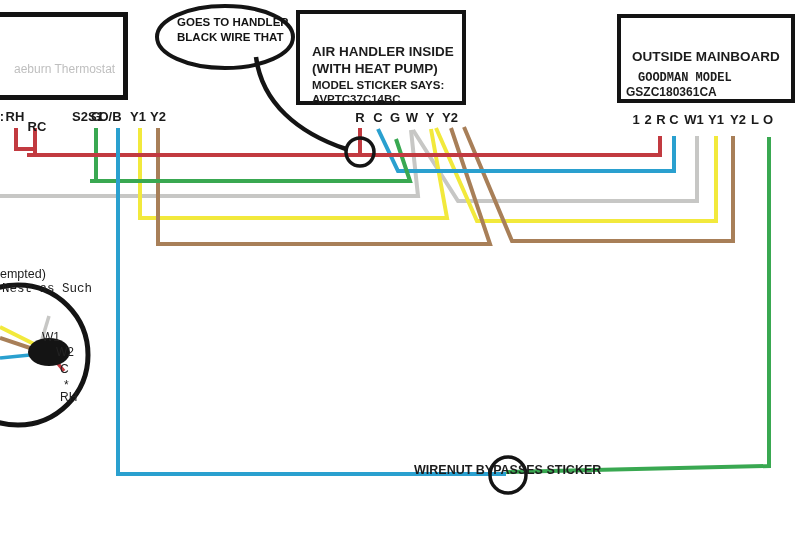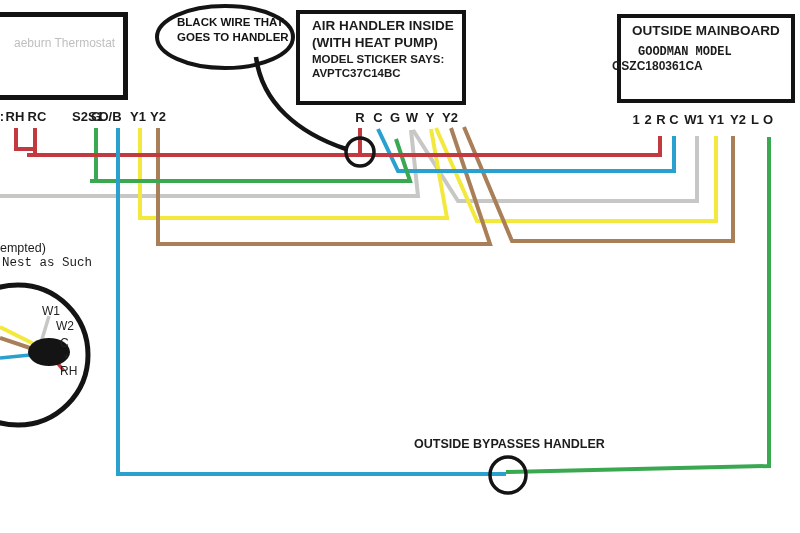--- a/index.html
+++ b/index.html
@@ -1,20 +1,20 @@
 <!DOCTYPE html>
 <html><head>
 <meta charset="utf-8">
 <style>
   html,body{margin:0;padding:0;background:#fff;}
   #stage{position:relative;width:800px;height:533px;background:#ffffff;overflow:hidden;
          font-family:"Liberation Sans",sans-serif;}
   #wires{position:absolute;left:0;top:0;width:800px;height:533px;}
   .box{position:absolute;border:4px solid #131313;background:#ffffff;box-sizing:border-box;}
-  .txt{position:absolute;color:#1c1c1c;white-space:nowrap;}
+  .txt{position:absolute;color:#1c1c1c;white-space:nowrap;margin-top:26px;}
   .term{position:absolute;transform:translateX(-50%);font-size:13px;font-weight:600;
         color:#1a1a1a;white-space:nowrap;}
   .bold13{font-size:13.5px;font-weight:600;}
   .small11{font-size:11.5px;font-weight:600;}
   .small12{font-size:12px;font-weight:600;}
   .note{font-size:12.5px;font-weight:400;}
   .dial-lab{font-size:12px;font-weight:500;color:#222;}
   .ellipse-text{position:absolute;left:177px;top:15px;width:120px;font-size:11.5px;
                 font-weight:600;line-height:15px;color:#131313;}
   .ellipse-text span{display:block;}
@@ -60,38 +60,38 @@
     <path d="M256,57 C262,103 298,133 346,149" fill="none" stroke-width="4.5" stroke="#141414"></path>
     <circle cx="360" cy="152" r="14" fill="none" stroke-width="3.5" stroke="#141414"></circle>
     <circle cx="508" cy="475" r="18" fill="none" stroke-width="3.5" stroke="#141414"></circle>
   </svg>
 
   <div class="box" style="left:-12px;top:12px;width:140px;height:88px;border-width:5px;">
     <span class="txt" style="left:21px;top:19px;font-size:12px;color:#bfbfbf;">aeburn Thermostat</span>
   </div>
 
   <div class="ellipse-text">
+    <span>GOES TO HANDLER</span>
     <span>BLACK WIRE THAT</span>
-    <span>GOES TO HANDLER</span>
   </div>
 
   <div class="box" style="left:296px;top:10px;width:170px;height:95px;"></div>
   <span class="txt bold13" style="left:312px;top:18px;">AIR HANDLER INSIDE</span>
   <span class="txt bold13" style="left:312px;top:35px;">(WITH HEAT PUMP)</span>
   <span class="txt small11" style="left:312px;top:53px;">MODEL STICKER SAYS:</span>
   <span class="txt small11" style="left:312px;top:67px;">AVPTC37C14BC</span>
 
   <div class="box" style="left:617px;top:14px;width:178px;height:89px;"></div>
   <span class="txt bold13" style="left:632px;top:23px;">OUTSIDE MAINBOARD</span>
   <span class="txt small12" style="left:638px;top:45px;font-family:Liberation Mono, monospace;">GOODMAN MODEL</span>
-  <span class="txt small12" style="left:612px;top:59px;">GSZC180361CA</span>
+  <span class="txt small12" style="left:626px;top:59px;">GSZC180361CA</span>
 
   <span class="term" style="left:2px;top:109px;">:</span>
   <span class="term" style="left:15px;top:109px;">RH</span>
-  <span class="term" style="left:37px;top:109px;">RC</span>
+  <span class="term" style="left:37px;top:119px;">RC</span>
   <span class="term" style="left:58px;top:109px;margin-left:38px;">S1</span>
   <span class="term" style="left:80px;top:109px;">S2</span>
   <span class="term" style="left:96px;top:109px;">G</span>
   <span class="term" style="left:110px;top:109px;">O/B</span>
   <span class="term" style="left:138px;top:109px;">Y1</span>
   <span class="term" style="left:158px;top:109px;">Y2</span>
 
   <span class="term" style="left:360px;top:110px;">R</span>
   <span class="term" style="left:378px;top:110px;">C</span>
   <span class="term" style="left:395px;top:110px;">G</span>
@@ -111,15 +111,15 @@
 
   <span class="txt note" style="left:0px;top:241px;">empted)</span>
   <span class="txt note" style="left:2px;top:256px;font-family:Liberation Mono, monospace;">Nest as Such</span>
 
   <span class="txt dial-lab" style="left:42px;top:304px;">W1</span>
   <span class="txt dial-lab" style="left:56px;top:319px;">W2</span>
   <span class="txt dial-lab" style="left:60px;top:336px;">C</span>
   <span class="txt dial-lab" style="left:64px;top:352px;">*</span>
   <span class="txt dial-lab" style="left:60px;top:364px;">RH</span>
 
-  <span class="txt note" style="left:414px;top:437px;font-weight:600;">OUTSIDE BYPASSES HANDLER</span>
+  <span class="txt note" style="left:414px;top:437px;font-weight:600;">WIRENUT BYPASSES STICKER</span>
 
 </div>
 
 </body></html>

